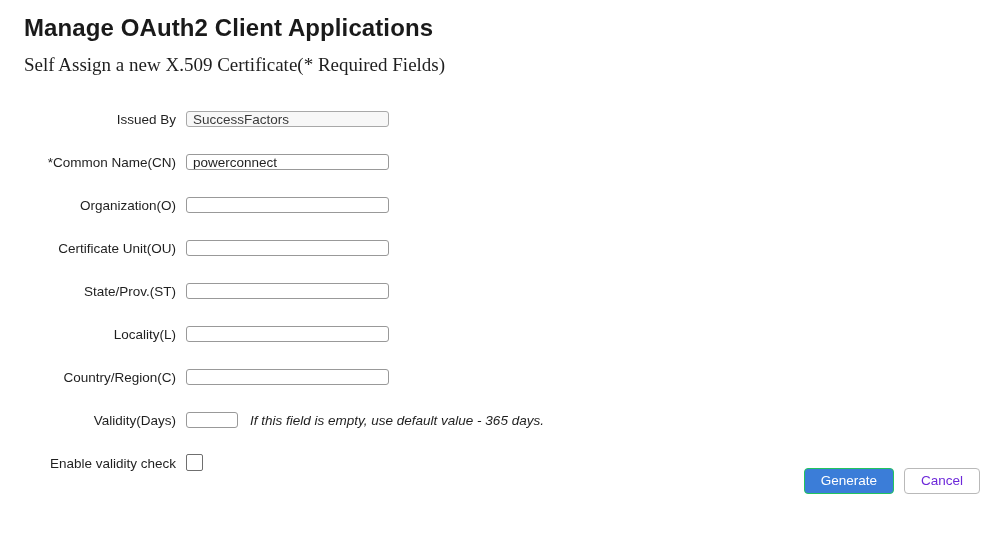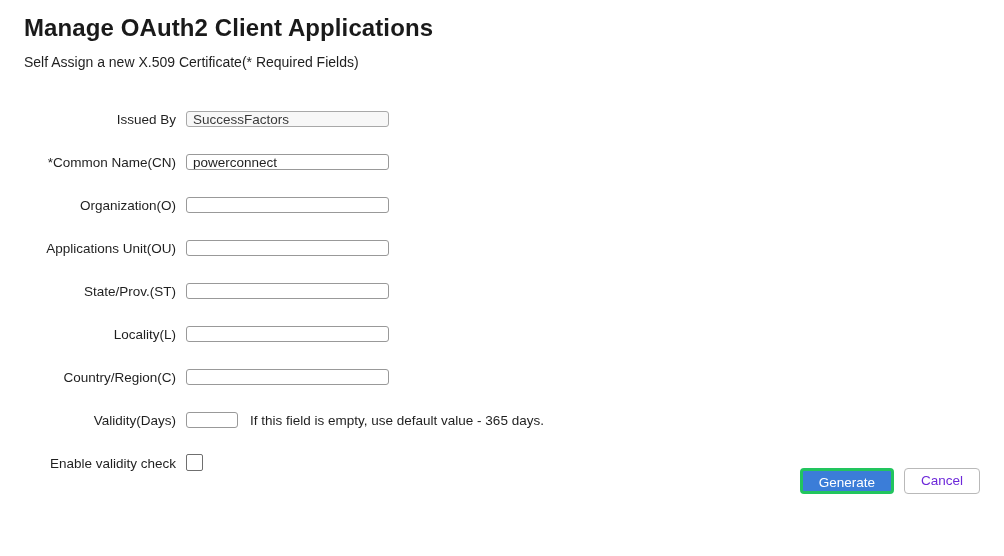--- a/index.html
+++ b/index.html
@@ -27,22 +27,23 @@
     top: 14px;
     font-size: 24px;
     font-weight: bold;
     color: #1a1a1a;
     letter-spacing: 0.1px;
   }
   .subtitle {
     position: absolute;
     left: 24px;
     top: 54px;
-    font-size: 14px;
+    font-size: 19px;
     color: #1f1f1f;
+    font-family: Liberation Serif, serif;
   }
   .form {
     position: absolute;
     left: 0;
     top: 84px;
     width: 1004px;
   }
   .row {
     display: flex;
     align-items: flex-end;
@@ -76,20 +77,21 @@
     border-color: #a8a8a8;
   }
   .field.small {
     width: 52px;
   }
   .hint {
     margin-left: 12px;
     font-size: 13.5px;
     color: #1f1f1f;
     white-space: nowrap;
+    font-style: italic;
   }
   .checkbox {
     width: 17px;
     height: 17px;
     box-sizing: border-box;
     border: 1px solid #6f6f6f;
     border-radius: 2px;
     background: #ffffff;
     display: inline-block;
     cursor: pointer;
@@ -107,21 +109,21 @@
     font-size: 13.5px;
     height: 26px;
     padding: 0 16px;
     border-radius: 4px;
     box-sizing: border-box;
     cursor: pointer;
     line-height: 24px;
   }
   .btn-primary {
     background: #3b7dd8;
-    border: 3px solid #22c55e;
+    border: 1px solid #22c55e;
     color: #ffffff;
   }
   .btn-secondary {
     background: #ffffff;
     border: 1px solid #b9b9b9;
     color: #6d28d9;
   }
 </style>
 </head>
 <body>
@@ -142,21 +144,21 @@
       <div class="label">*Common Name(CN)</div>
       <input class="field" type="text" value="powerconnect" style="">
     </div>
 
     <div class="row">
       <div class="label">Organization(O)</div>
       <input class="field" type="text" value="" style="">
     </div>
 
     <div class="row">
-      <div class="label">Applications Unit(OU)</div>
+      <div class="label">Certificate Unit(OU)</div>
       <input class="field" type="text" value="" style="">
     </div>
 
     <div class="row">
       <div class="label">State/Prov.(ST)</div>
       <input class="field" type="text" value="" style="">
     </div>
 
     <div class="row">
       <div class="label">Locality(L)</div>

